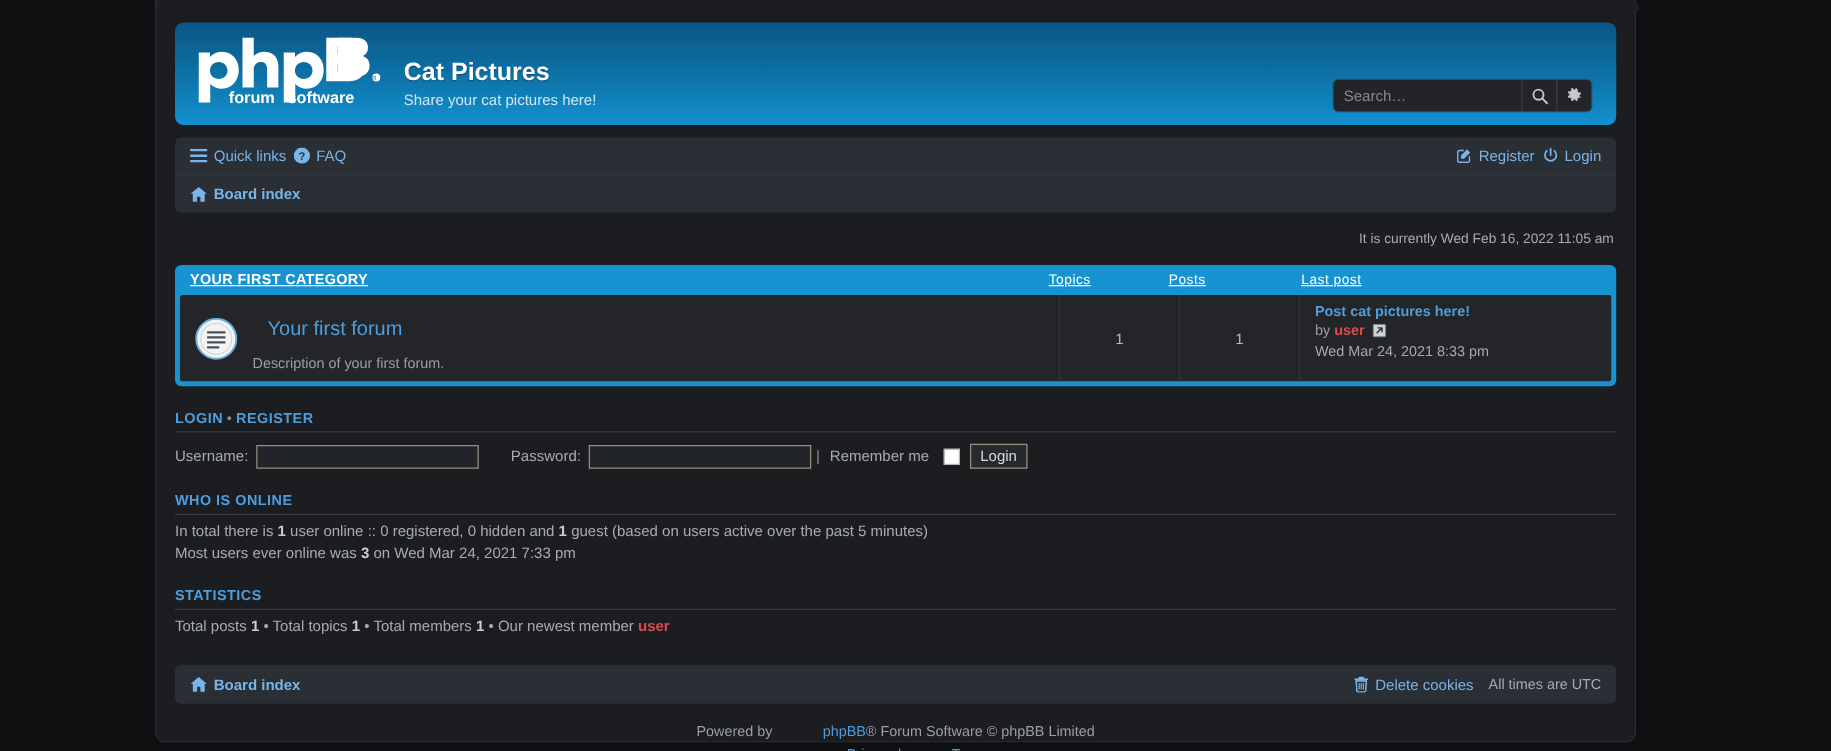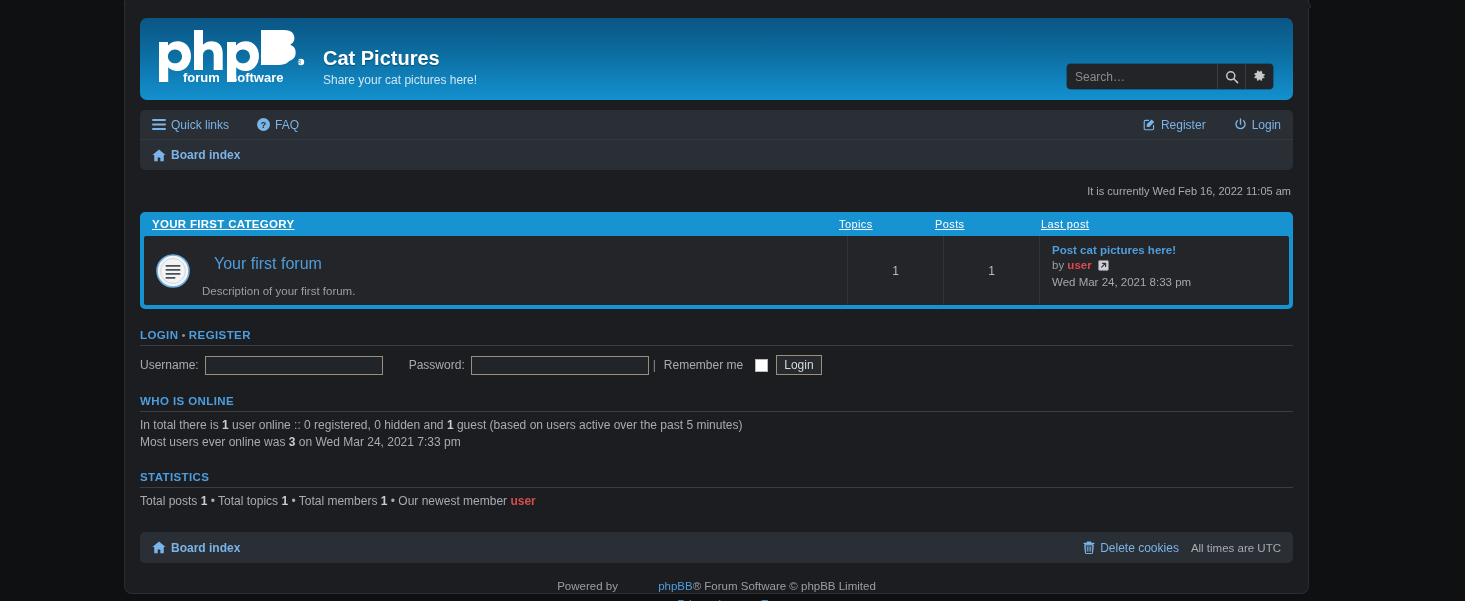--- a/index.html
+++ b/index.html
@@ -76,21 +76,21 @@
     border-radius: 5px;
     margin-top: 10px;
     font-size: 12px;
     position: relative;
   }
   .navrow {
     display: flex; align-items: center; justify-content: space-between;
     padding: 0 12px; height: 30px;
   }
   .navrow.first { border-bottom: 1px solid #33373e; }
-  .navlinks { display: flex; align-items: center; gap: 28px; }
+  .navlinks { display: flex; align-items: center; gap: 6px; }
   .navlink { display: inline-flex; align-items: center; gap: 5px; color: #7ab4e8; text-decoration: none; white-space: nowrap; cursor: pointer; }
   .navlink.bold { font-weight: bold; }
   .navlink svg { display: block; }
 
   .currenttime {
     text-align: right; color: #a8abb0; font-size: 11px;
     padding: 14px 2px 14px 0; line-height: 14px;
   }
 
   

